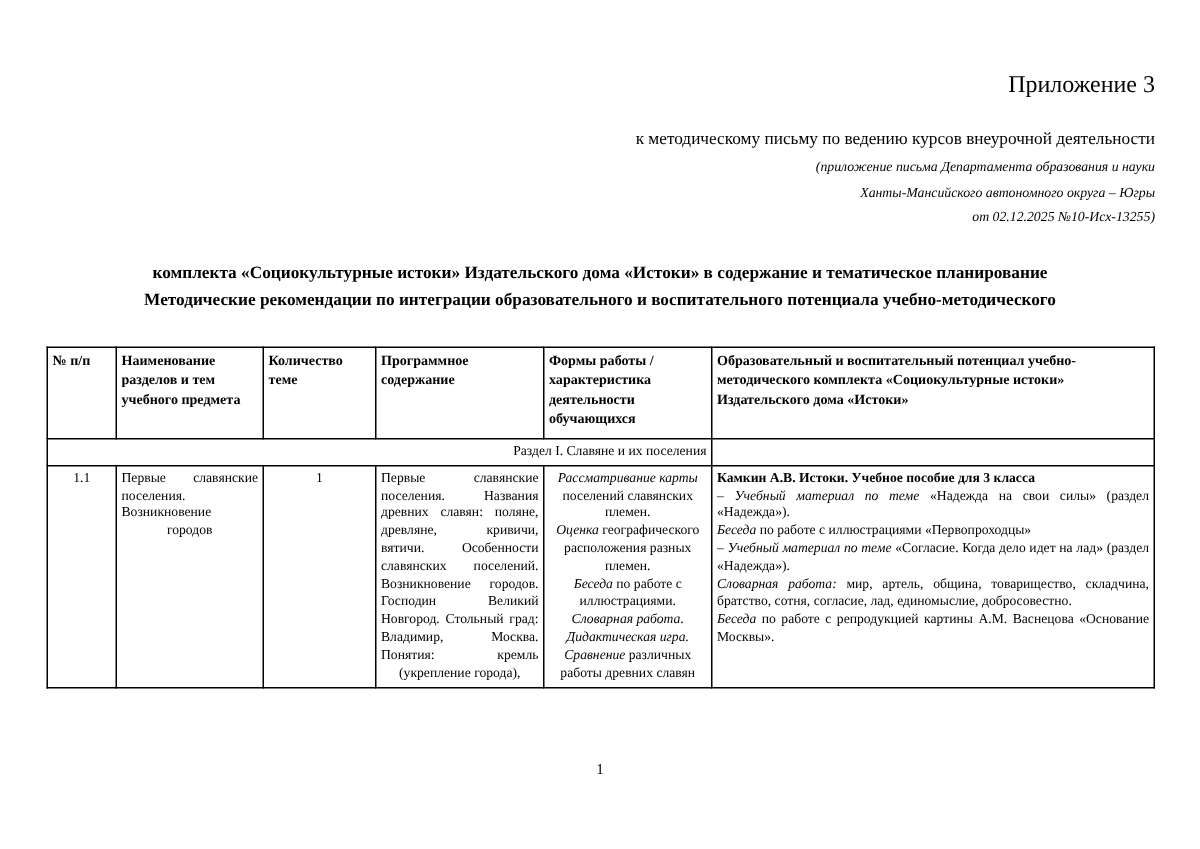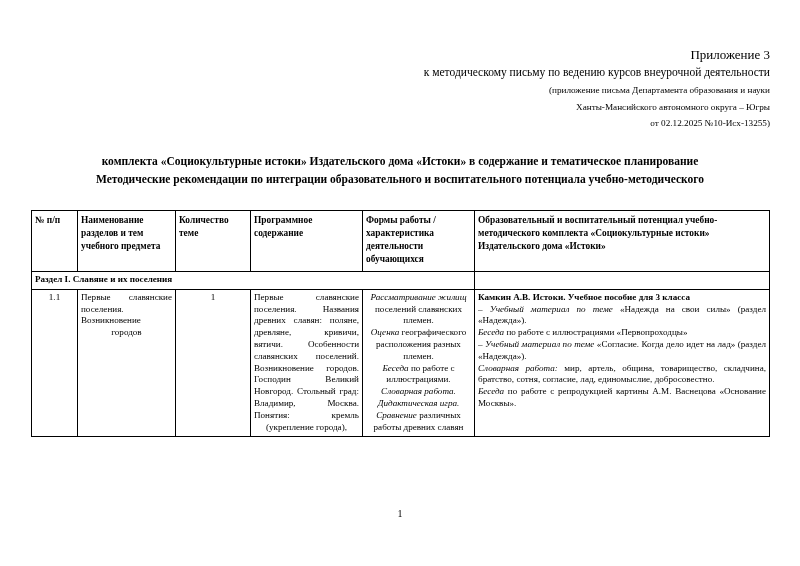--- a/index.html
+++ b/index.html
@@ -21,29 +21,31 @@
     box-sizing: border-box;
     padding: 0;
   }
 
   
   .header-block {
     padding: 46px 30px 0 30px;
     text-align: right;
   }
   .appendix-line {
-    font-size: 13px;
+    font-size: 16px;
     line-height: 1.35;
+    margin-bottom: 17px;
   }
   .letter-line {
     font-size: 11.5px;
     line-height: 1.55;
   }
   .letter-ref {
     font-size: 9.2px;
+    font-style: italic;
     line-height: 1.45;
     margin-top: 3px;
   }
 
   
   .doc-title {
     margin: 23px 34px 0 34px;
     text-align: center;
     font-weight: bold;
     font-size: 11.5px;
@@ -78,24 +80,24 @@
   .c3 { width: 75px; }
   .c4 { width: 112px; }
   .c5 { width: 112px; }
   .c6 { width: 295px; }
 
   td.center { text-align: center; }
   td.justify { text-align: justify; text-align-last: center; }
   td.just6 { text-align: justify; }
 
   .section-row td {
-    font-weight: bold;
+    font-weight: normal;
     font-size: 9.4px;
     padding: 3px 4px 4px 5px;
-    text-align: left;
+    text-align: right;
   }
 
   .it { font-style: italic; }
   .bi { font-style: italic; font-weight: normal; }
 
   .cell-p { margin: 0; }
 
   
   .page-number {
     position: absolute;
@@ -148,21 +150,21 @@
         <tr class="section-row">
           <td colspan="5">Раздел I. Славяне и их поселения</td>
           <td></td>
         </tr>
         <tr>
           <td class="center">1.1</td>
           <td class="justify">Первые славянские поселения. Возникновение городов</td>
           <td class="center">1</td>
           <td class="justify">Первые славянские поселения. Названия древних славян: поляне, древляне, кривичи, вятичи. Особенности славянских поселений. Возникновение городов. Господин Великий Новгород. Стольный град: Владимир, Москва. Понятия: кремль (укрепление города),</td>
           <td class="center">
-              <p class="cell-p"><span class="it">Рассматривание жилищ</span><span> поселений славянских племен.</span></p>
+              <p class="cell-p"><span class="it">Рассматривание карты</span><span> поселений славянских племен.</span></p>
               <p class="cell-p"><span class="it">Оценка</span><span> географического расположения разных племен.</span></p>
               <p class="cell-p"><span class="it">Беседа</span><span> по работе с иллюстрациями.</span></p>
               <p class="cell-p"><span class="it">Словарная работа.</span></p>
               <p class="cell-p"><span class="it">Дидактическая игра.</span></p>
               <p class="cell-p"><span class="it">Сравнение</span><span> различных работы древних славян</span></p>
             </td>
           <td class="just6">
               <p class="cell-p"><b>Камкин А.В. Истоки. Учебное пособие для 3 класса</b></p>
               <p class="cell-p"><span class="bi">– Учебный материал по теме</span><span> «Надежда на свои силы» (раздел «Надежда»).</span></p>
               <p class="cell-p"><span class="it">Беседа</span><span> по работе с иллюстрациями «Первопроходцы»</span></p>

